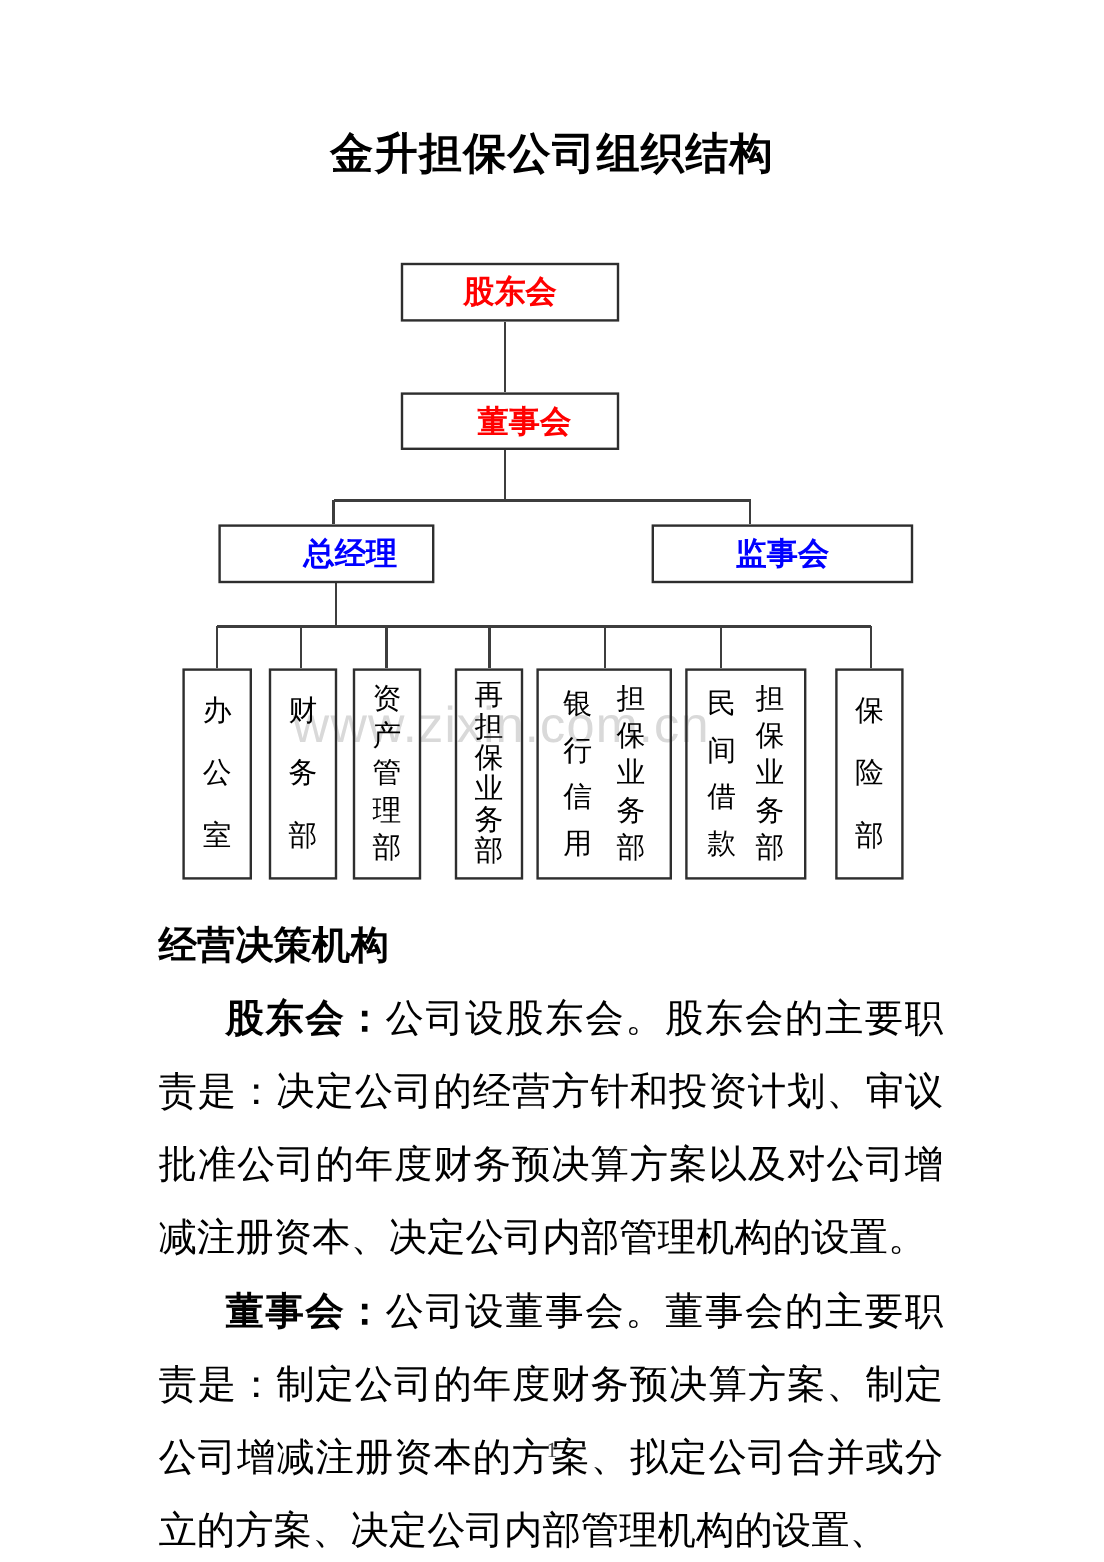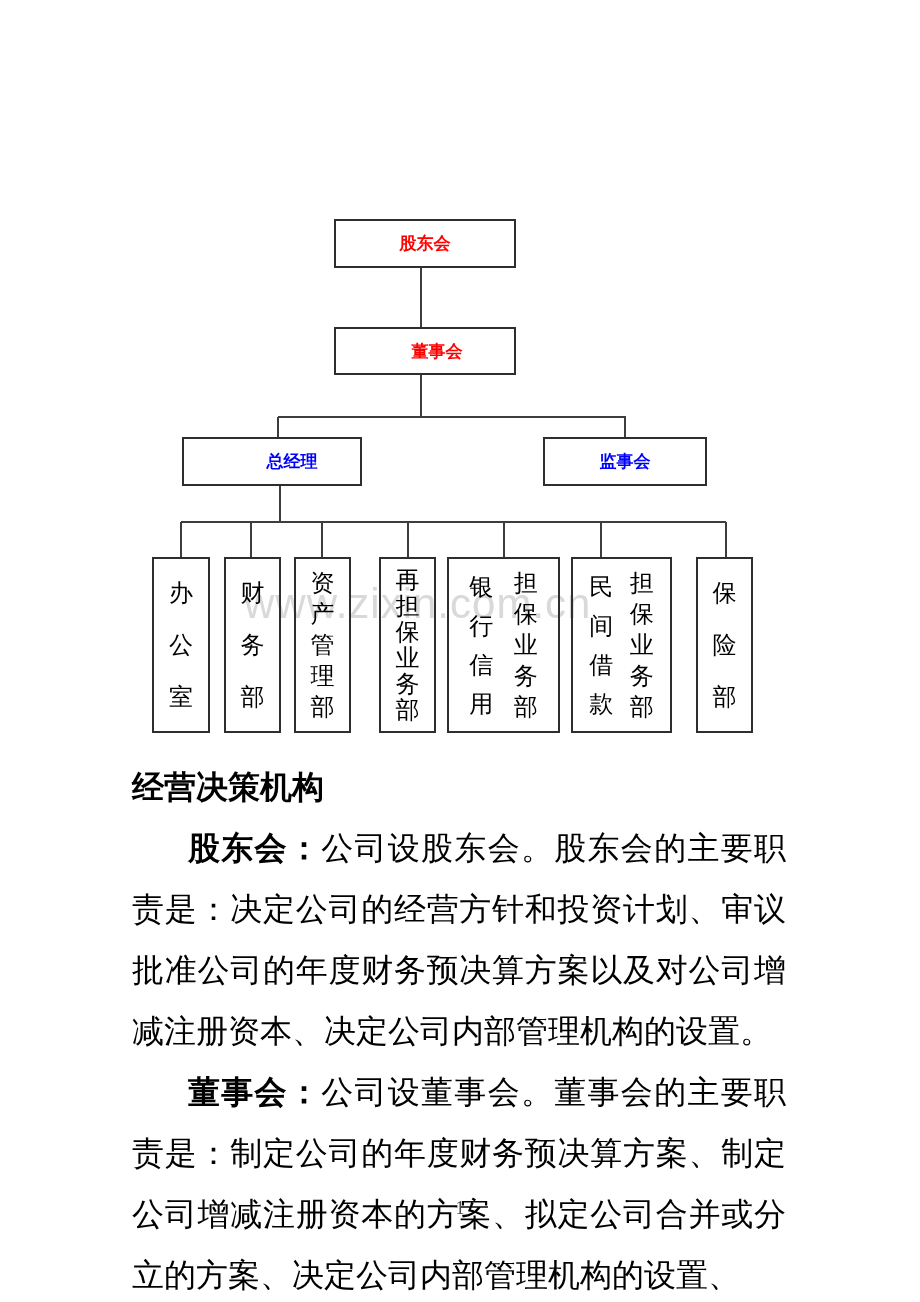--- a/index.html
+++ b/index.html
@@ -28,21 +28,21 @@
     z-index:1;
   }
 
   
   .orgchart { position:absolute; left:0; top:0; width:920px; height:760px; z-index:2; }
   .connectors { position:absolute; left:0; top:0; }
   .obox {
     position:absolute; box-sizing:border-box;
     border:2px solid #2e2e2e; background:transparent;
     display:flex; align-items:center; justify-content:center;
-    font-weight:bold; font-size:17px;
+    font-weight:bold; font-size:26px;
   }
   .obox.red  { color:#ff0000; }
   .obox.blue { color:#0000ff; }
 
   .dept {
     position:absolute; top:557px; height:176px;
     box-sizing:border-box; border:2px solid #2e2e2e;
     display:flex; flex-direction:row; justify-content:space-evenly;
     align-items:stretch; padding:8px 0; background:transparent;
   }
@@ -65,20 +65,21 @@
   .pagenum {
     position:absolute; top:1198px; left:0; width:100%;
     text-align:center; font-size:18px; color:#4a4a4a;
   }
 </style>
 </head>
 <body>
 
 <div class="page">
 
+  <div class="doc-title">金升担保公司组织结构</div>
 
   <div class="watermark">www.zixin.com.cn</div>
 
   <div class="orgchart">
 
     <svg class="connectors" width="920" height="760" viewBox="0 0 920 760" shape-rendering="crispEdges">
       <g stroke="#3d3d3d" stroke-width="2" fill="none">
         <line x1="421" y1="268" x2="421" y2="327"></line>
         <line x1="421" y1="375" x2="421" y2="417"></line>
         <line x1="278" y1="417" x2="626" y2="417"></line>
@@ -101,21 +102,21 @@
     </div>
 
     <div class="obox red" style="left:334px; top:327px; width:182px; height:48px;padding-left:24px;">
       <span>董事会</span>
     </div>
 
     <div class="obox blue" style="left:182px; top:437px; width:180px; height:49px;padding-left:40px;">
       <span>总经理</span>
     </div>
 
-    <div class="obox blue" style="left:543px; top:437px; width:164px; height:49px;">
+    <div class="obox blue" style="left:543px; top:437px; width:218px; height:49px;">
       <span>监事会</span>
     </div>
 
     <div class="dept" style="left:152px; width:58px;">
       <span class="vcol">
           <span>办</span>
           <span>公</span>
           <span>室</span>
         </span>
     </div>

